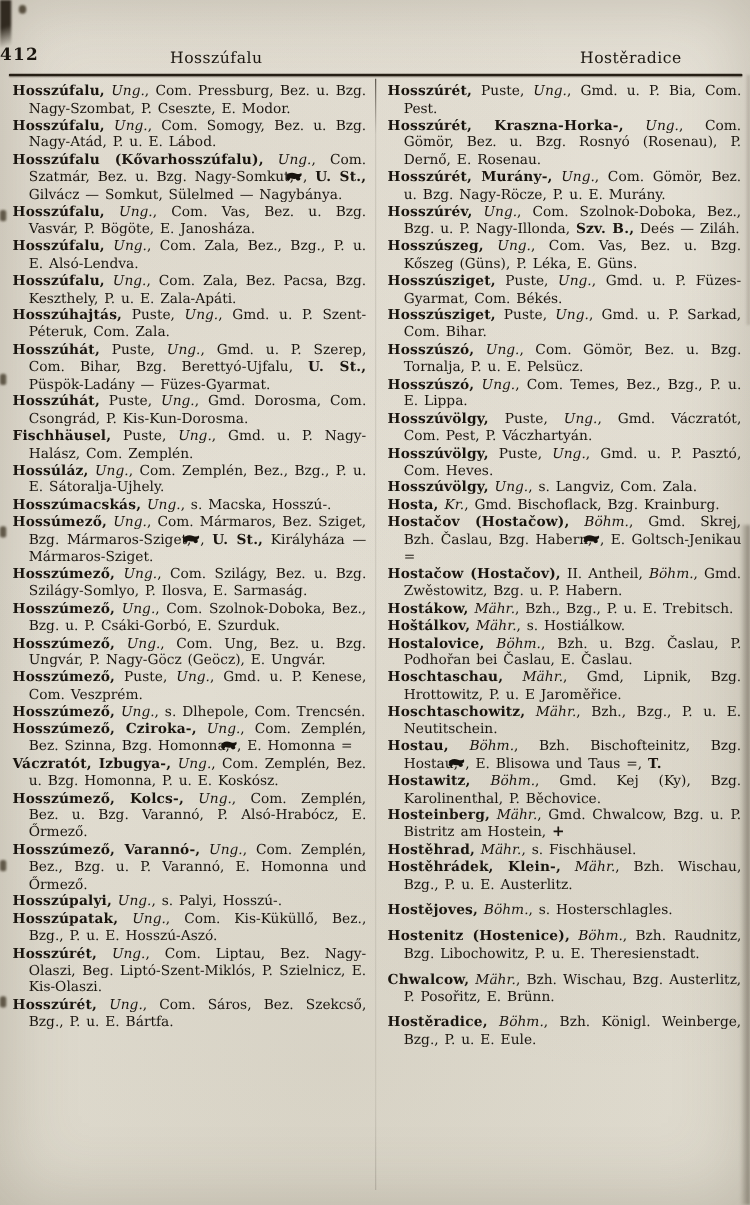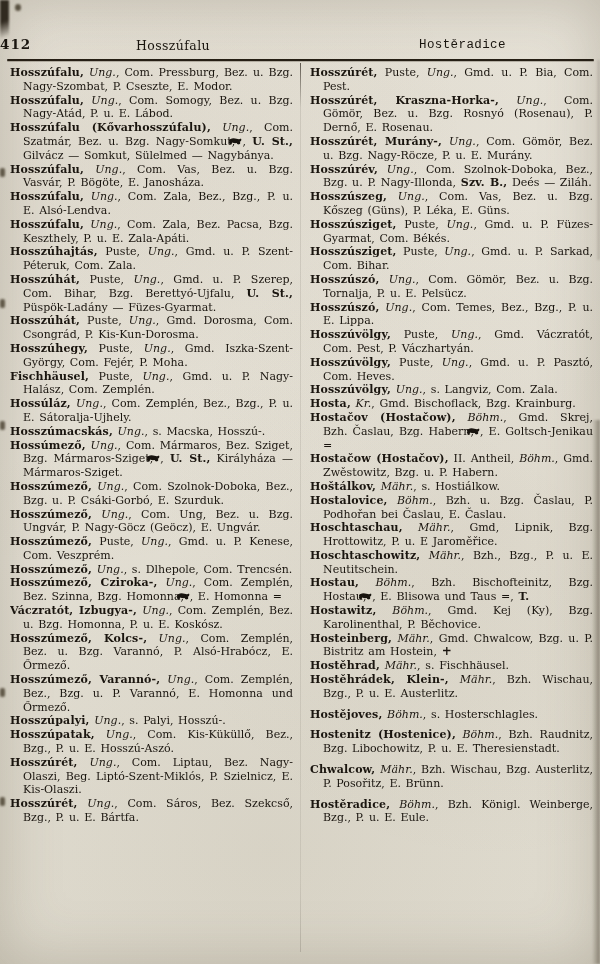--- a/index.html
+++ b/index.html
@@ -11,21 +11,21 @@
       radial-gradient(circle at 12% 18%, rgba(115,98,68,0.08), transparent 42%),
       radial-gradient(circle at 82% 55%, rgba(115,98,68,0.07), transparent 46%),
       radial-gradient(circle at 45% 88%, rgba(100,88,58,0.09), transparent 52%),
       radial-gradient(circle at 65% 10%, rgba(130,115,85,0.06), transparent 40%),
       linear-gradient(#e9e5db, #e2ded2);
     box-shadow: inset 0 0 60px rgba(95,84,62,0.28);
   }
   
   .running-head{position:absolute;top:38px;font-size:12.5px;letter-spacing:.4px;}
   .rh-left{left:136px;}
-  .rh-right{left:419px;font-family:Liberation Mono, monospace;}
+  .rh-right{left:464px;}
   .page-num{position:absolute;top:36px;left:0;right:0;text-align:left;font-weight:bold;font-size:13.5px;letter-spacing:1px;}
   .header-rule{position:absolute;top:59px;left:7px;right:6px;height:2.4px;background:#261f15;border-radius:1px;box-shadow:0 1px 0 rgba(38,31,21,.25);}
   
   .columns{position:absolute;top:66px;left:10px;right:7px;bottom:6px;display:flex;gap:17px;}
   .col{width:283px;overflow:hidden;font-size:11px;line-height:13.8px;text-align:justify;word-spacing:1.2px;}
   .col-divider{position:absolute;top:63px;bottom:12px;left:300px;width:1px;
     background:linear-gradient(to bottom, rgba(25,18,10,.65), rgba(25,18,10,.10) 5%, rgba(25,18,10,.08) 92%, rgba(25,18,10,.15));}
   .entry{margin:0;text-indent:-13px;padding-left:13px;}
   .entry.gap{margin-top:7px;}
   .entry b{font-weight:700;letter-spacing:.15px;}
@@ -58,27 +58,27 @@
         <p class="entry"><b>Hosszúfalu,</b> <i>Ung.</i>, Com. Somogy, Bez. u. Bzg. Nagy-Atád, P. u. E. Lábod.</p>
         <p class="entry"><b>Hosszúfalu (Kővarhosszúfalu),</b> <i>Ung.</i>, Com. Szatmár, Bez. u. Bzg. Nagy-Somkut, <span class="horn"><svg width="14" height="9" viewBox="0 0 20 12" aria-hidden="true">
               <path d="M3.1 2.7 C6 1 9.2 1.1 12.1 2.1 C15 3.1 17.4 2.9 18.5 1.7 C19.7 3.3 19.1 5.6 16.8 6.4 C18.1 7.6 17.6 9.5 16 10.1 C14.3 10.7 12.7 9.8 12.4 8.2 C10.3 8.6 8.1 8.4 6.1 7.6 C5.8 9.3 4.3 10.3 2.7 9.6 C1.1 8.9 0.8 7 2 5.8 C1.1 5 1 3.7 3.1 2.7 Z" fill="#17130e"></path>
             </svg></span>, <b>U. St.,</b> Gilvácz — Somkut, Sülelmed — Nagybánya.</p>
         <p class="entry"><b>Hosszúfalu,</b> <i>Ung.</i>, Com. Vas, Bez. u. Bzg. Vasvár, P. Bögöte, E. Janosháza.</p>
         <p class="entry"><b>Hosszúfalu,</b> <i>Ung.</i>, Com. Zala, Bez., Bzg., P. u. E. Alsó-Lendva.</p>
         <p class="entry"><b>Hosszúfalu,</b> <i>Ung.</i>, Com. Zala, Bez. Pacsa, Bzg. Keszthely, P. u. E. Zala-Apáti.</p>
         <p class="entry"><b>Hosszúhajtás,</b> Puste, <i>Ung.</i>, Gmd. u. P. Szent-Péteruk, Com. Zala.</p>
         <p class="entry"><b>Hosszúhát,</b> Puste, <i>Ung.</i>, Gmd. u. P. Szerep, Com. Bihar, Bzg. Berettyó-Ujfalu, <b>U. St.,</b> Püspök-Ladány — Füzes-Gyarmat.</p>
         <p class="entry"><b>Hosszúhát,</b> Puste, <i>Ung.</i>, Gmd. Dorosma, Com. Csongrád, P. Kis-Kun-Dorosma.</p>
-        <p class="entry"><b>Hosszúhegy,</b> Puste, <i>Ung.</i>, Gmd. Iszka-Szent-György, Com. Fejér, P. Moha.</p>
         <p class="entry"><b>Fischhäusel,</b> Puste, <i>Ung.</i>, Gmd. u. P. Nagy-Halász, Com. Zemplén.</p>
         <p class="entry"><b>Hossúláz,</b> <i>Ung.</i>, Com. Zemplén, Bez., Bzg., P. u. E. Sátoralja-Ujhely.</p>
         <p class="entry"><b>Hosszúmacskás,</b> <i>Ung.</i>, s. Macska, Hosszú-.</p>
         <p class="entry"><b>Hossúmező,</b> <i>Ung.</i>, Com. Mármaros, Bez. Sziget, Bzg. Mármaros-Sziget, <span class="horn"><svg width="14" height="9" viewBox="0 0 20 12" aria-hidden="true">
               <path d="M3.1 2.7 C6 1 9.2 1.1 12.1 2.1 C15 3.1 17.4 2.9 18.5 1.7 C19.7 3.3 19.1 5.6 16.8 6.4 C18.1 7.6 17.6 9.5 16 10.1 C14.3 10.7 12.7 9.8 12.4 8.2 C10.3 8.6 8.1 8.4 6.1 7.6 C5.8 9.3 4.3 10.3 2.7 9.6 C1.1 8.9 0.8 7 2 5.8 C1.1 5 1 3.7 3.1 2.7 Z" fill="#17130e"></path>
             </svg></span>, <b>U. St.,</b> Királyháza — Mármaros-Sziget.</p>
+        <p class="entry"><b>Hosszúmező,</b> <i>Ung.</i>, Com. Szilágy, Bez. u. Bzg. Szilágy-Somlyo, P. Ilosva, E. Sarmaság.</p>
         <p class="entry"><b>Hosszúmező,</b> <i>Ung.</i>, Com. Szolnok-Doboka, Bez., Bzg. u. P. Csáki-Gorbó, E. Szurduk.</p>
         <p class="entry"><b>Hosszúmező,</b> <i>Ung.</i>, Com. Ung, Bez. u. Bzg. Ungvár, P. Nagy-Göcz (Geöcz), E. Ungvár.</p>
         <p class="entry"><b>Hosszúmező,</b> Puste, <i>Ung.</i>, Gmd. u. P. Kenese, Com. Veszprém.</p>
         <p class="entry"><b>Hosszúmező,</b> <i>Ung.</i>, s. Dlhepole, Com. Trencsén.</p>
         <p class="entry"><b>Hosszúmező, Cziroka-,</b> <i>Ung.</i>, Com. Zemplén, Bez. Szinna, Bzg. Homonna, <span class="horn"><svg width="14" height="9" viewBox="0 0 20 12" aria-hidden="true">
               <path d="M3.1 2.7 C6 1 9.2 1.1 12.1 2.1 C15 3.1 17.4 2.9 18.5 1.7 C19.7 3.3 19.1 5.6 16.8 6.4 C18.1 7.6 17.6 9.5 16 10.1 C14.3 10.7 12.7 9.8 12.4 8.2 C10.3 8.6 8.1 8.4 6.1 7.6 C5.8 9.3 4.3 10.3 2.7 9.6 C1.1 8.9 0.8 7 2 5.8 C1.1 5 1 3.7 3.1 2.7 Z" fill="#17130e"></path>
             </svg></span>, E. Homonna =</p>
         <p class="entry"><b>Váczratót, Izbugya-,</b> <i>Ung.</i>, Com. Zemplén, Bez. u. Bzg. Homonna, P. u. E. Koskósz.</p>
         <p class="entry"><b>Hosszúmező, Kolcs-,</b> <i>Ung.</i>, Com. Zemplén, Bez. u. Bzg. Varannó, P. Alsó-Hrabócz, E. Őrmező.</p>
         <p class="entry"><b>Hosszúmező, Varannó-,</b> <i>Ung.</i>, Com. Zemplén, Bez., Bzg. u. P. Varannó, E. Homonna und Őrmező.</p>
@@ -98,20 +98,21 @@
         <p class="entry"><b>Hosszúszó,</b> <i>Ung.</i>, Com. Gömör, Bez. u. Bzg. Tornalja, P. u. E. Pelsücz.</p>
         <p class="entry"><b>Hosszúszó,</b> <i>Ung.</i>, Com. Temes, Bez., Bzg., P. u. E. Lippa.</p>
         <p class="entry"><b>Hosszúvölgy,</b> Puste, <i>Ung.</i>, Gmd. Váczratót, Com. Pest, P. Váczhartyán.</p>
         <p class="entry"><b>Hosszúvölgy,</b> Puste, <i>Ung.</i>, Gmd. u. P. Pasztó, Com. Heves.</p>
         <p class="entry"><b>Hosszúvölgy,</b> <i>Ung.</i>, s. Langviz, Com. Zala.</p>
         <p class="entry"><b>Hosta,</b> <i>Kr.</i>, Gmd. Bischoflack, Bzg. Krainburg.</p>
         <p class="entry"><b>Hostačov (Hostačow),</b> <i>Böhm.</i>, Gmd. Skrej, Bzh. Časlau, Bzg. Habern, <span class="horn"><svg width="14" height="9" viewBox="0 0 20 12" aria-hidden="true">
               <path d="M3.1 2.7 C6 1 9.2 1.1 12.1 2.1 C15 3.1 17.4 2.9 18.5 1.7 C19.7 3.3 19.1 5.6 16.8 6.4 C18.1 7.6 17.6 9.5 16 10.1 C14.3 10.7 12.7 9.8 12.4 8.2 C10.3 8.6 8.1 8.4 6.1 7.6 C5.8 9.3 4.3 10.3 2.7 9.6 C1.1 8.9 0.8 7 2 5.8 C1.1 5 1 3.7 3.1 2.7 Z" fill="#17130e"></path>
             </svg></span>, E. Goltsch-Jenikau =</p>
         <p class="entry"><b>Hostačow (Hostačov),</b> II. Antheil, <i>Böhm.</i>, Gmd. Zwěstowitz, Bzg. u. P. Habern.</p>
+        <p class="entry"><b>Hostákow,</b> <i>Mähr.</i>, Bzh., Bzg., P. u. E. Trebitsch.</p>
         <p class="entry"><b>Hoštálkov,</b> <i>Mähr.</i>, s. Hostiálkow.</p>
         <p class="entry"><b>Hostalovice,</b> <i>Böhm.</i>, Bzh. u. Bzg. Časlau, P. Podhořan bei Časlau, E. Časlau.</p>
         <p class="entry"><b>Hoschtaschau,</b> <i>Mähr.</i>, Gmd, Lipnik, Bzg. Hrottowitz, P. u. E Jaroměřice.</p>
         <p class="entry"><b>Hoschtaschowitz,</b> <i>Mähr.</i>, Bzh., Bzg., P. u. E. Neutitschein.</p>
         <p class="entry"><b>Hostau,</b> <i>Böhm.</i>, Bzh. Bischofteinitz, Bzg. Hostau, <span class="horn"><svg width="14" height="9" viewBox="0 0 20 12" aria-hidden="true">
               <path d="M3.1 2.7 C6 1 9.2 1.1 12.1 2.1 C15 3.1 17.4 2.9 18.5 1.7 C19.7 3.3 19.1 5.6 16.8 6.4 C18.1 7.6 17.6 9.5 16 10.1 C14.3 10.7 12.7 9.8 12.4 8.2 C10.3 8.6 8.1 8.4 6.1 7.6 C5.8 9.3 4.3 10.3 2.7 9.6 C1.1 8.9 0.8 7 2 5.8 C1.1 5 1 3.7 3.1 2.7 Z" fill="#17130e"></path>
             </svg></span>, E. Blisowa und Taus =, <b>T.</b></p>
         <p class="entry"><b>Hostawitz,</b> <i>Böhm.</i>, Gmd. Kej (Ky), Bzg. Karolinenthal, P. Běchovice.</p>
         <p class="entry"><b>Hosteinberg,</b> <i>Mähr.</i>, Gmd. Chwalcow, Bzg. u. P. Bistritz am Hostein, <span class="cross">+</span></p>
         <p class="entry"><b>Hostěhrad,</b> <i>Mähr.</i>, s. Fischhäusel.</p>

